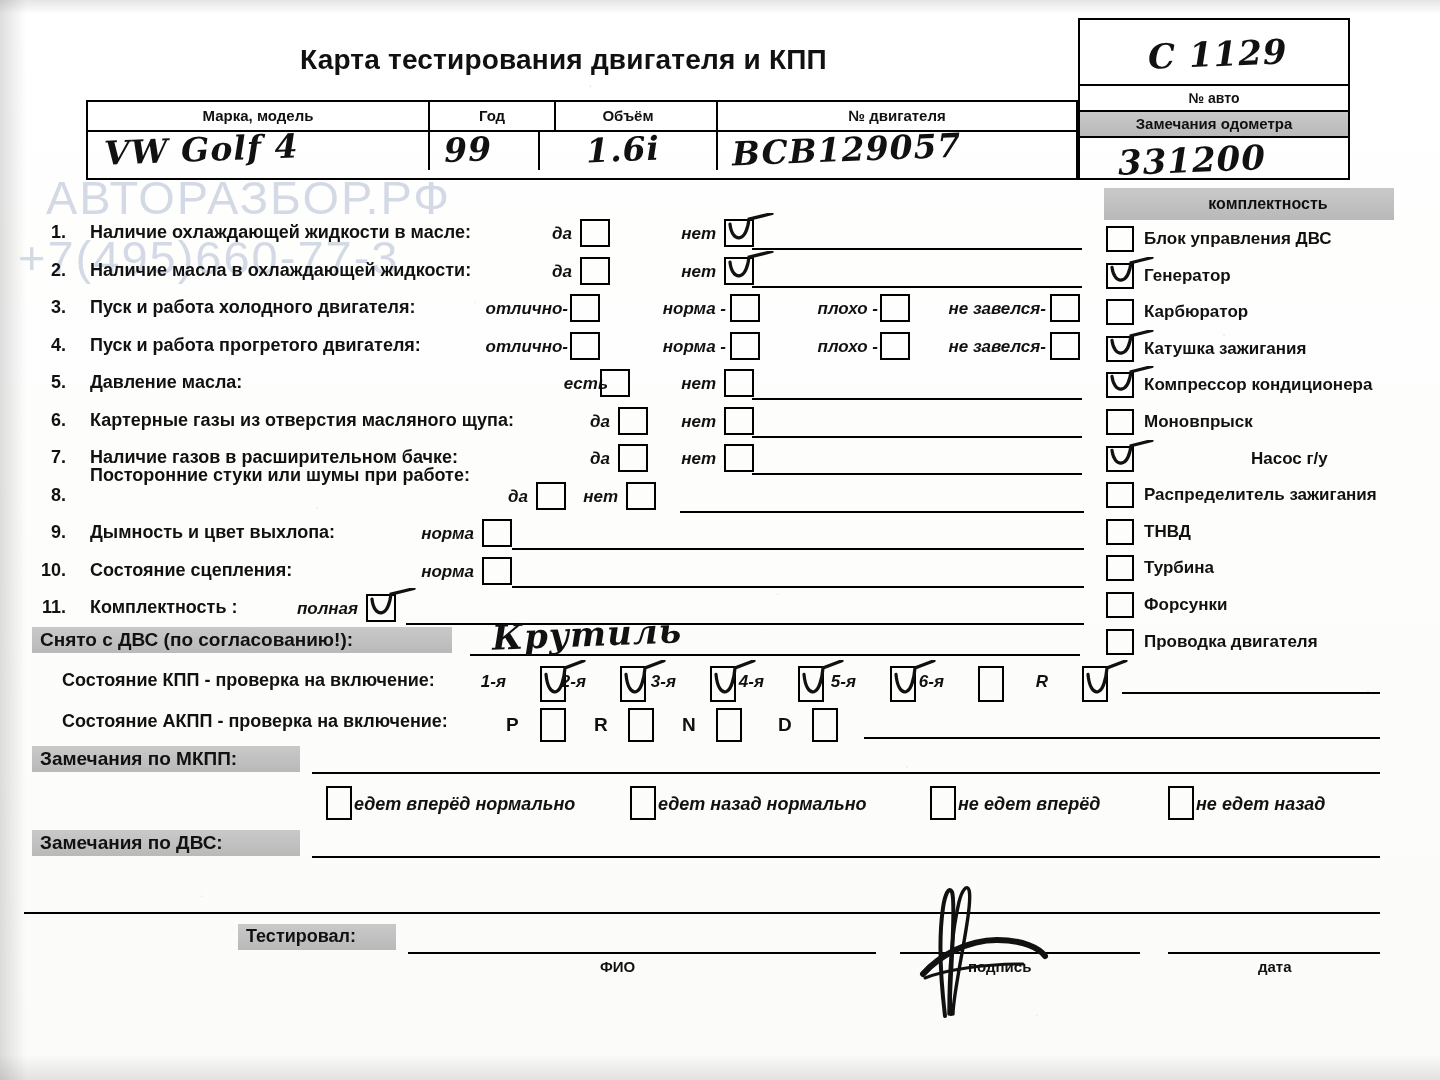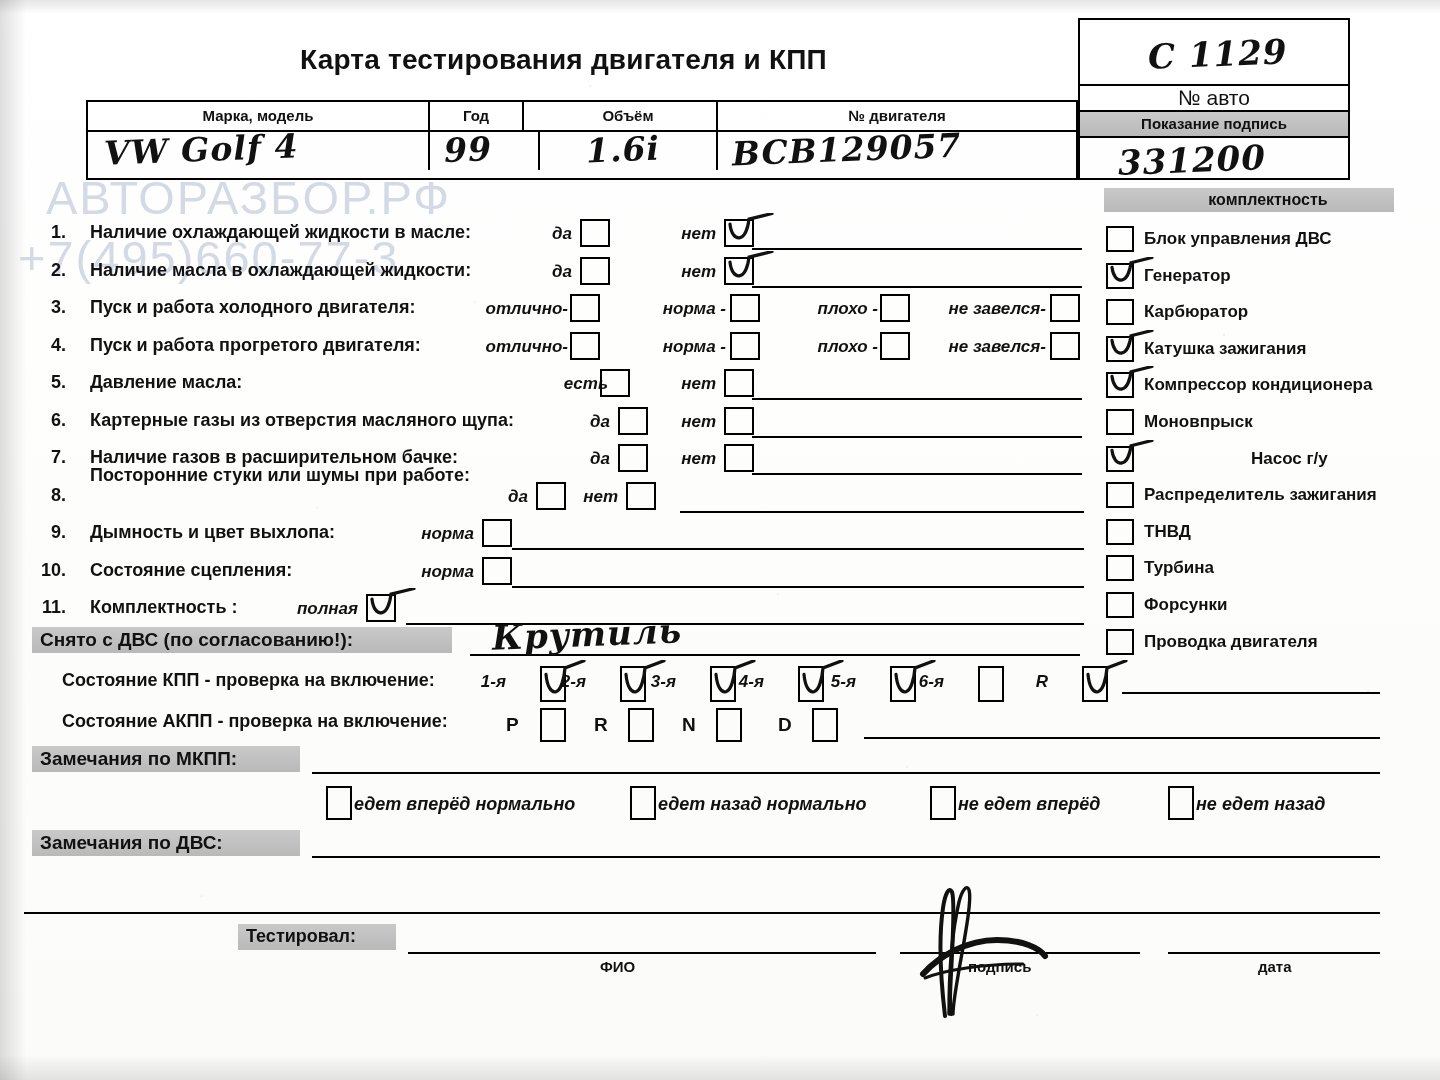--- a/index.html
+++ b/index.html
@@ -115,47 +115,47 @@
 <div class="wm" id="wm1">АВТОРАЗБОР.РФ</div>
 <div class="wm" id="wm2">+7(495)660-77-3</div>
 
 <div class="sheet" id="sheet">
 
   <div class="title">Карта тестирования двигателя  и КПП</div>
 
   <div class="abs" style="left:1078px; top:18px; width:272px; height:68px; border:2px solid #000;"></div>
   <div class="hw" style="position:absolute; left:1148px; top:34px; font-size:34px;">C 1129</div>
   <div class="abs" style="left:1078px; top:86px; width:272px; height:26px; border:2px solid #000; border-top:none;
-              font-size:21px; font-weight:normal; text-align:center; line-height:24px;">
+              font-size:14px; font-weight:bold; text-align:center; line-height:24px;">
     <span>№ авто</span>
   </div>
   <div class="graybar center" style="left:1078px; top:112px; width:272px; height:26px; border:2px solid #000; border-top:none; font-size:15px;">
-    <span>Показание подпись</span>
+    <span>Замечания одометра</span>
   </div>
   <div class="abs" style="left:1078px; top:138px; width:272px; height:42px; border:2px solid #000; border-top:none;"></div>
   <div class="hw" style="position:absolute; left:1118px; top:140px; font-size:34px;">331200</div>
 
   <div class="abs" style="left:86px; top:100px; width:992px; height:80px; border:2px solid #000;"></div>
 
   <div class="cellhd" style="left:88px; top:102px; width:342px;">Марка, модель</div>
-  <div class="cellhd" style="left:430px; top:102px; width:94px;">Год</div>
+  <div class="cellhd" style="left:430px; top:102px; width:126px;">Год</div>
   <div class="cellhd" style="left:540px; top:102px; width:178px;">Объём</div>
   <div class="cellhd" style="left:718px; top:102px; width:358px; border-right:none;">№ двигателя</div>
 
   <div class="cellval" style="left:88px; top:130px; width:342px;"></div>
   <div class="cellval" style="left:430px; top:130px; width:110px;"></div>
   <div class="cellval" style="left:540px; top:130px; width:178px;"></div>
   <div class="cellval" style="left:718px; top:130px; width:358px; border-right:none;"></div>
 
   <div class="hw" style="position:absolute; left:104px; top:130px; font-size:33px;">VW Golf 4</div>
   <div class="hw" style="position:absolute; left:444px; top:130px; font-size:33px;">99</div>
   <div class="hw" style="position:absolute; left:586px; top:130px; font-size:33px;">1.6i</div>
   <div class="hw" style="position:absolute; left:732px; top:130px; font-size:33px;">BCB129057</div>
 
-  <div class="graybar center" style="left:1104px; top:188px; width:290px; height:24px; font-size:16px;padding-left:46px;">
+  <div class="graybar center" style="left:1104px; top:188px; width:290px; height:32px; font-size:16px;padding-left:46px;">
     <span>комплектность</span>
   </div>
 
   <div id="dyn">
       <div class="qnum" style="left: 36px; top: 222px;">1.</div>
       <div class="qtxt" style="left: 90px; top: 222px;">Наличие охлаждающей жидкости в масле:</div>
       <div class="opt" style="left: 432px; width: 140px; top: 224px;">да</div>
       <div class="box sq" style="left: 580px; top: 219px;"></div>
       <div class="opt" style="left: 576px; width: 140px; top: 224px;">нет</div>
       <div class="box sq" style="left: 724px; top: 219px;"></div>

